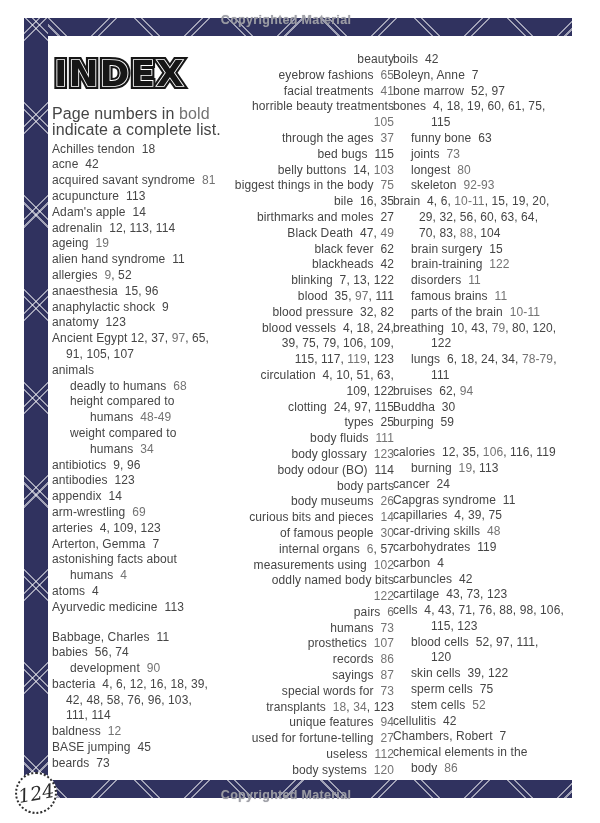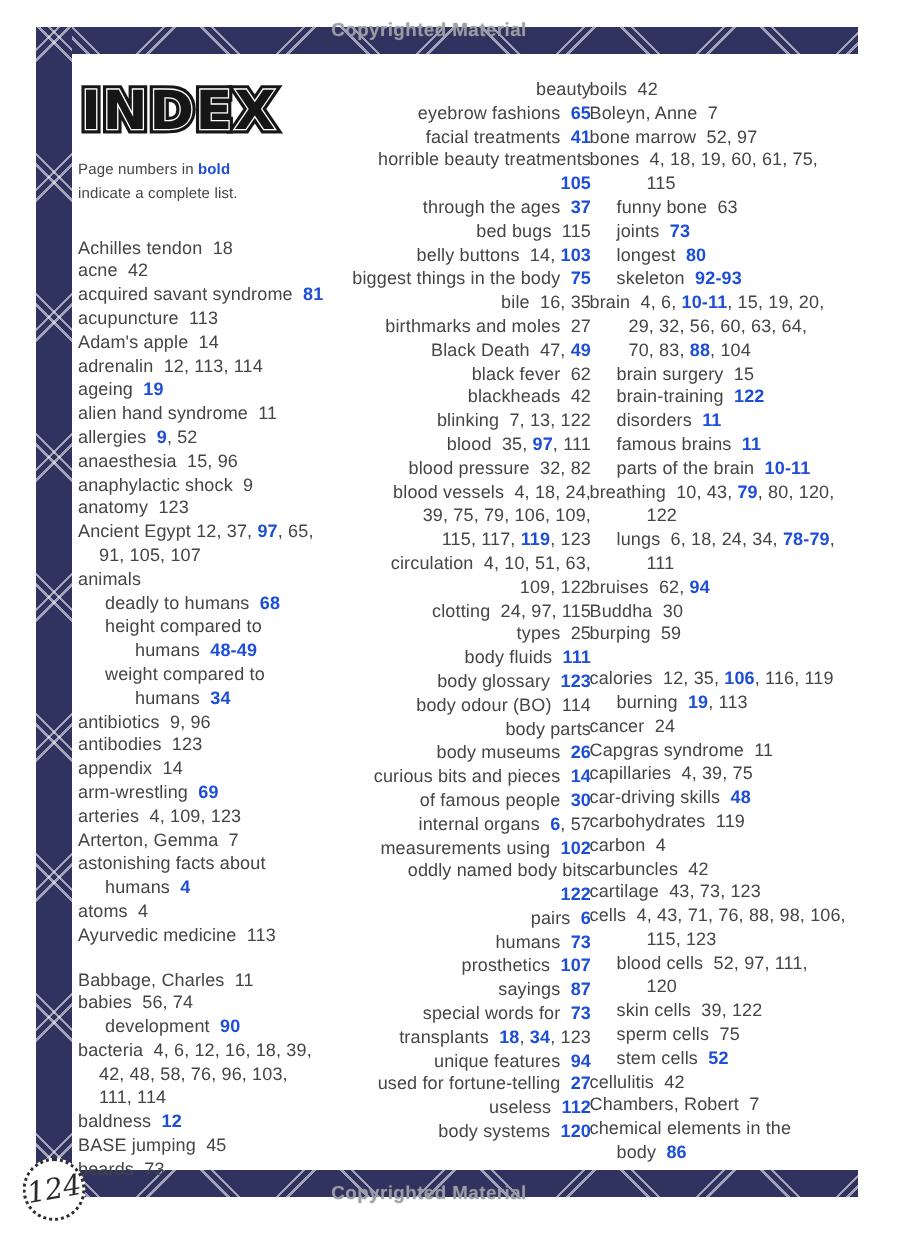--- a/index.html
+++ b/index.html
@@ -20,25 +20,25 @@
   .page{position:absolute;left:48px;top:36px;width:552px;height:744px;background:#ffffff;z-index:2;}
   .col{position:absolute;top:16px;}
   .col1{left:4px;width:170px;}
   .col2{left:174px;width:172px;text-align:right;}
   .col3{left:345px;width:200px;}
   .title-svg{display:block;margin:0 0 10px 0;}
   .t-back{font-family:"DejaVu Sans",sans-serif;font-weight:bold;font-size:36px;
           fill:#161616;stroke:#161616;stroke-width:6px;paint-order:stroke;}
   .t-front{font-family:"DejaVu Sans",sans-serif;font-weight:bold;font-size:36px;
           fill:#161616;stroke:#ffffff;stroke-width:1.7px;paint-order:stroke;}
-  .note .line{font-size:10px;}
-  .entries{margin-top:20px;}
+  .note .line{font-size:16px;}
+  .entries{margin-top:4px;}
   .line{white-space:pre;font-size:12px;line-height:15.8px;color:#454545;
         letter-spacing:.1px;}
-  .line .b{font-weight:700;color:#1d4ed8;}
+  .line .b{font-weight:400;color:#737373;}
   .gap{height:14px;}
   .ind0{padding-left:0;}
   .ind1{padding-left:14px;}
   .ind2{padding-left:18px;}
   .ind3{padding-left:26px;}
   .ind4{padding-left:38px;}
   
   .copyright{position:absolute;left:0;width:100%;text-align:center;
     font-size:12.5px;font-weight:bold;color:rgba(158,159,166,0.95);
     text-shadow:0 0 1px rgba(120,120,130,.6);z-index:6;letter-spacing:.3px;}
@@ -147,20 +147,21 @@
         <div class="line ind2"><span>body museums  </span><span class="b">26</span></div>
         <div class="line ind2"><span>curious bits and pieces  </span><span class="b">14</span></div>
         <div class="line ind2"><span>of famous people  </span><span class="b">30</span></div>
         <div class="line ind2"><span>internal organs  </span><span class="b">6</span><span>, 57</span></div>
         <div class="line ind2"><span>measurements using  </span><span class="b">102</span></div>
         <div class="line ind2"><span>oddly named body bits</span></div>
         <div class="line ind4"><span class="b">122</span></div>
         <div class="line ind2"><span>pairs  </span><span class="b">6</span></div>
         <div class="line ind2"><span>humans  </span><span class="b">73</span></div>
         <div class="line ind2"><span>prosthetics  </span><span class="b">107</span></div>
+        <div class="line ind2"><span>records  </span><span class="b">86</span></div>
         <div class="line ind2"><span>sayings  </span><span class="b">87</span></div>
         <div class="line ind2"><span>special words for  </span><span class="b">73</span></div>
         <div class="line ind2"><span>transplants  </span><span class="b">18</span><span>, </span><span class="b">34</span><span>, 123</span></div>
         <div class="line ind2"><span>unique features  </span><span class="b">94</span></div>
         <div class="line ind2"><span>used for fortune-telling  </span><span class="b">27</span></div>
         <div class="line ind2"><span>useless  </span><span class="b">112</span></div>
         <div class="line ind0"><span>body systems  </span><span class="b">120</span></div>
       </div>
     <div class="col col3">
         <div class="line ind0"><span>boils  42</span></div>

